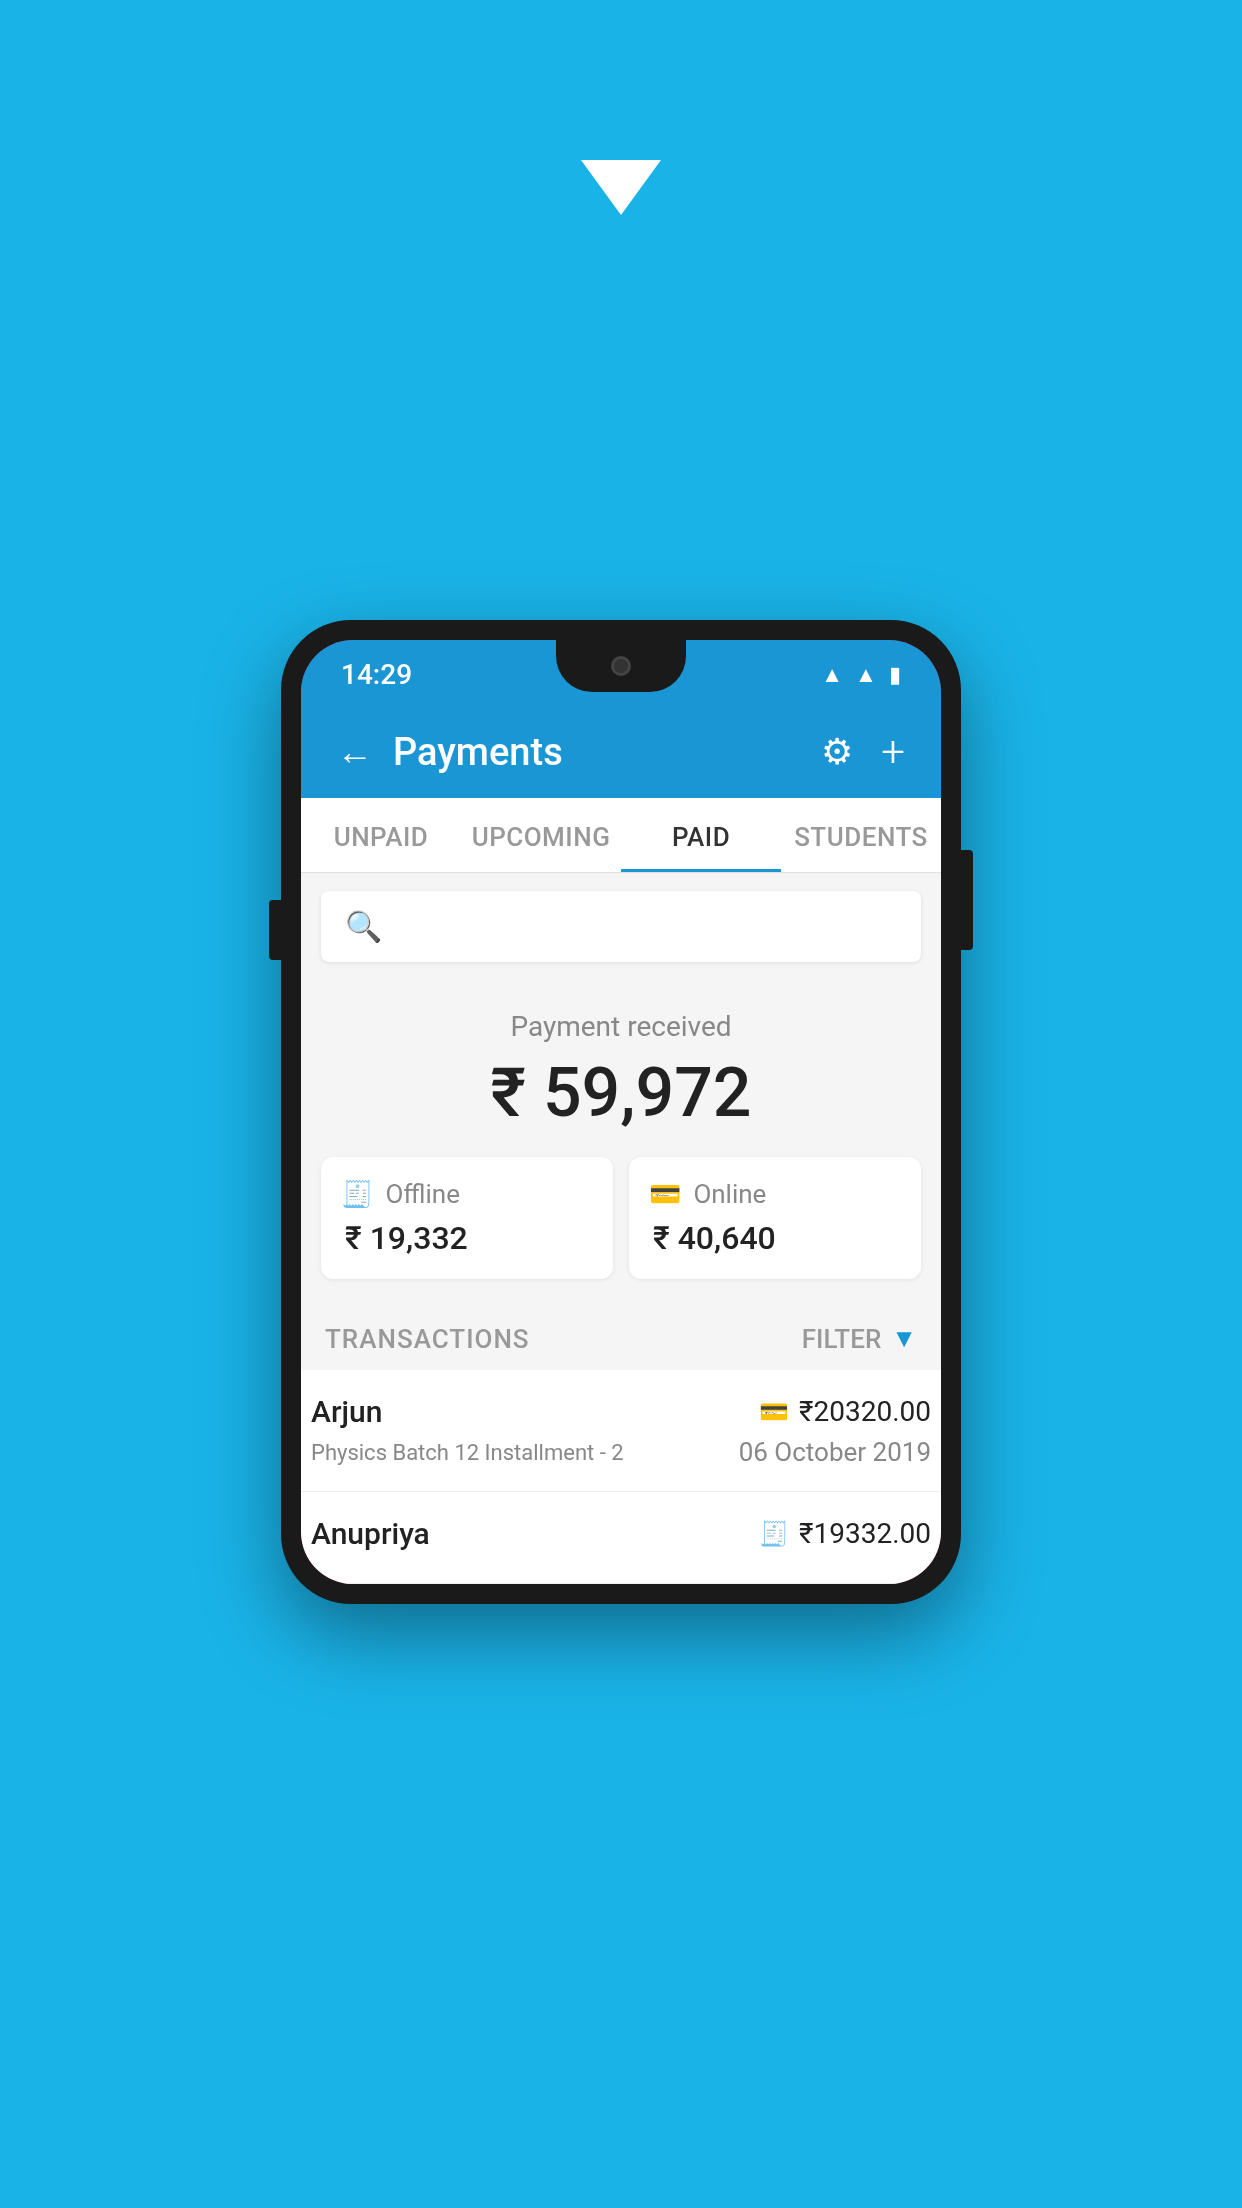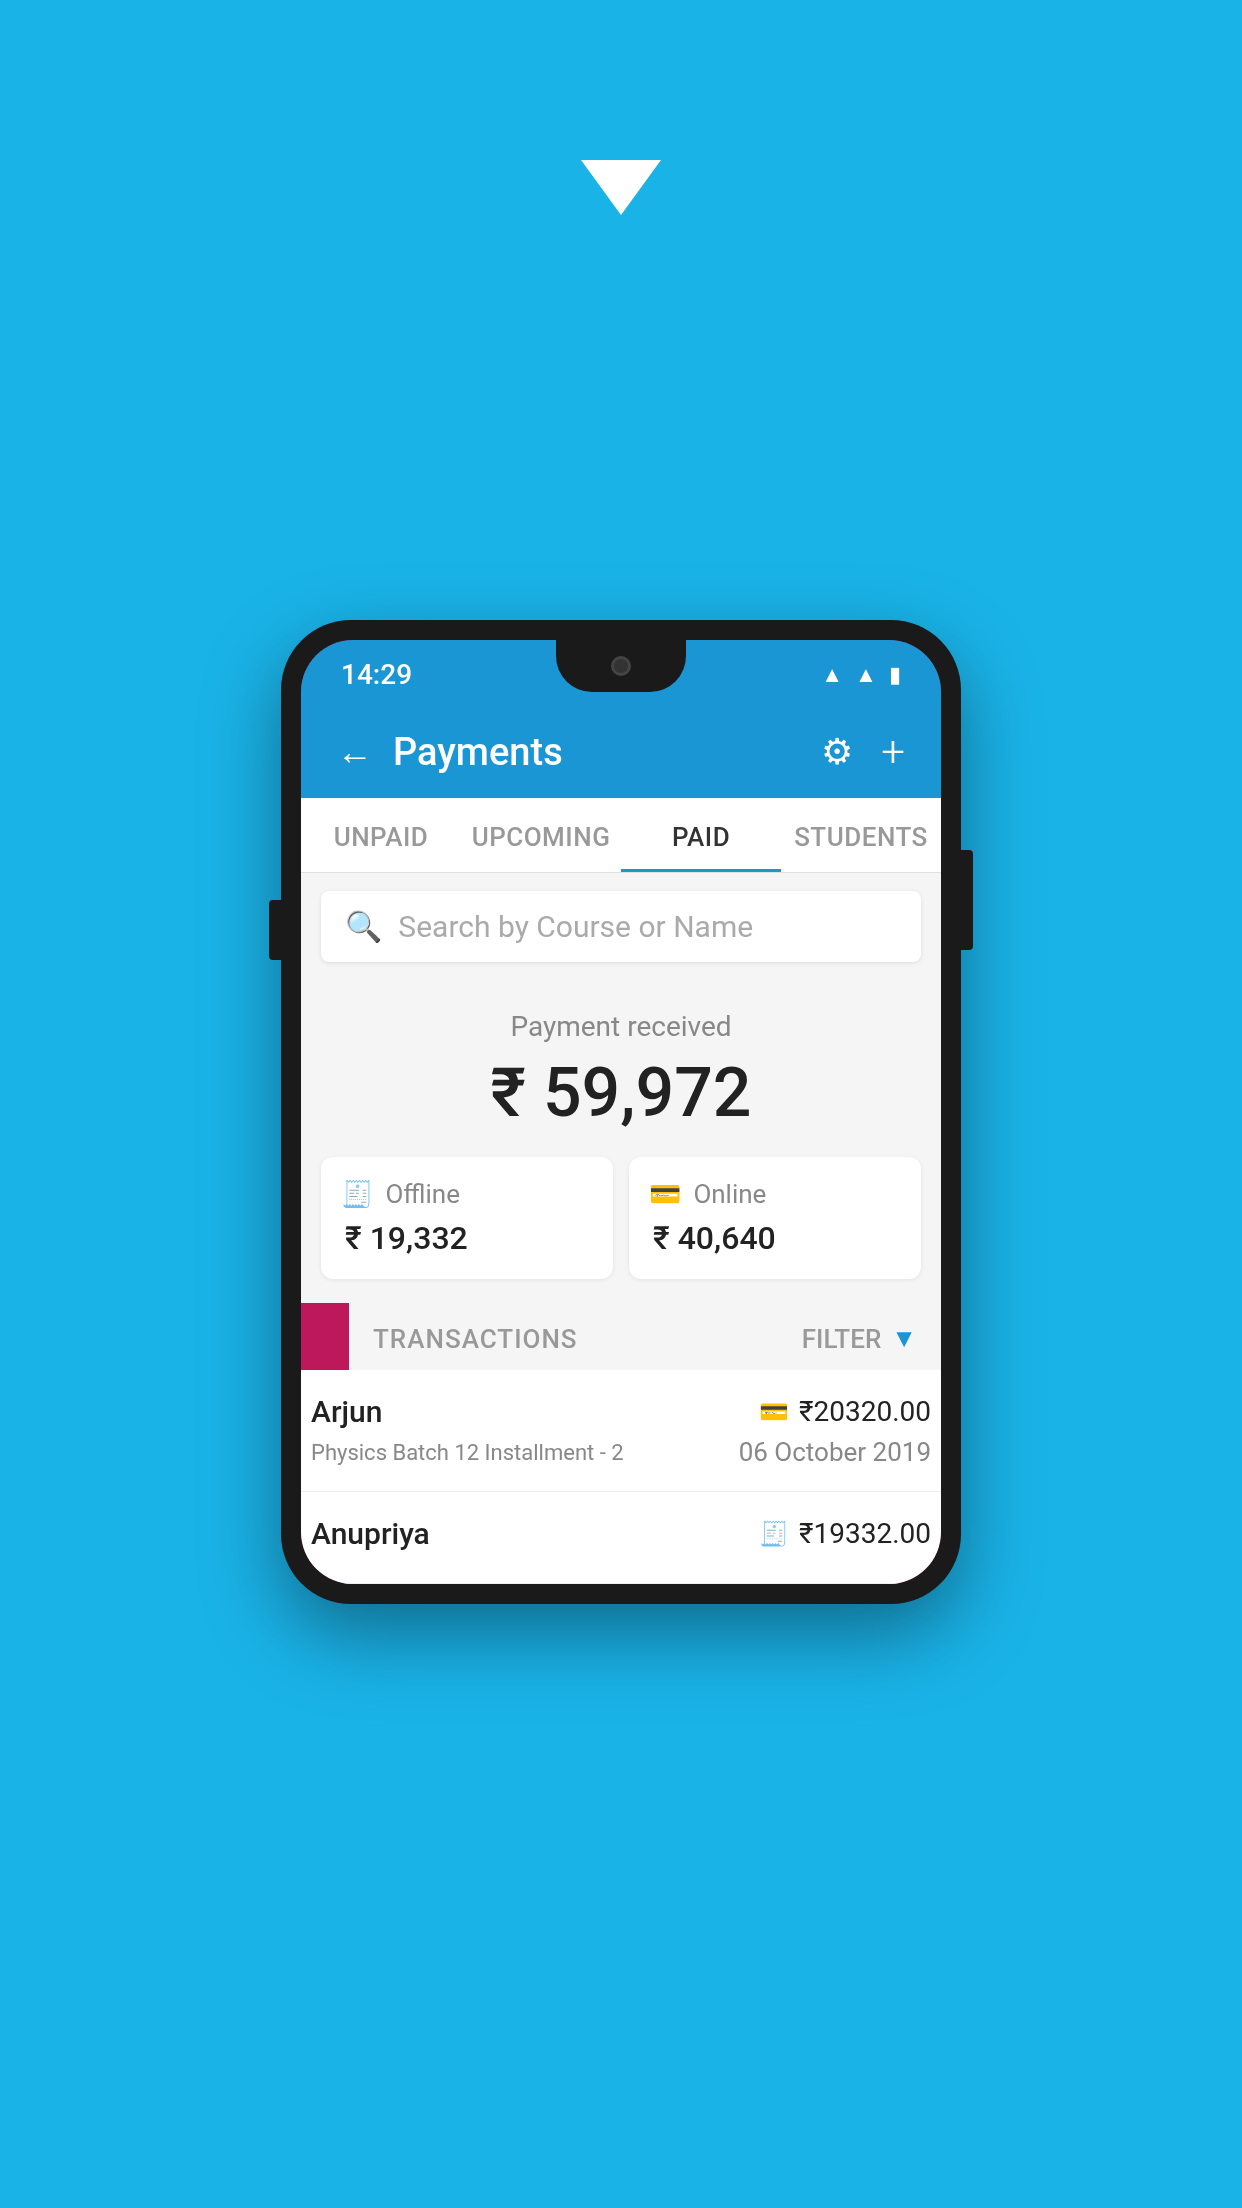--- a/index.html
+++ b/index.html
@@ -306,21 +306,20 @@
       padding-left: 4px;
     }
 
     
     .transactions-header {
       background: #f5f5f5;
       padding: 20px 24px 16px;
       display: flex;
       justify-content: space-between;
       align-items: center;
-      margin-left: 48px;
     }
 
     .transactions-label {
       color: #999;
       font-size: 26px;
       letter-spacing: 1px;
       font-weight: 500;
     }
 
     .filter-btn {
@@ -435,21 +434,20 @@
       <div class="tabs">
         <div class="tab">UNPAID</div>
         <div class="tab">UPCOMING</div>
         <div class="tab active">PAID</div>
         <div class="tab">STUDENTS</div>
       </div>
 
       <div class="search-bar-wrapper">
         <div class="search-bar">
           <span class="search-bar-icon">🔍</span>
-          <span class="search-bar-text">Search by Course or Name</span>
         </div>
       </div>
 
       <div class="payment-summary">
         <div class="payment-received-label">Payment received</div>
         <div class="payment-amount">₹ 59,972</div>
         <div class="payment-cards">
           <div class="payment-card">
             <div class="payment-card-header">
               <span class="payment-card-icon">🧾</span>

